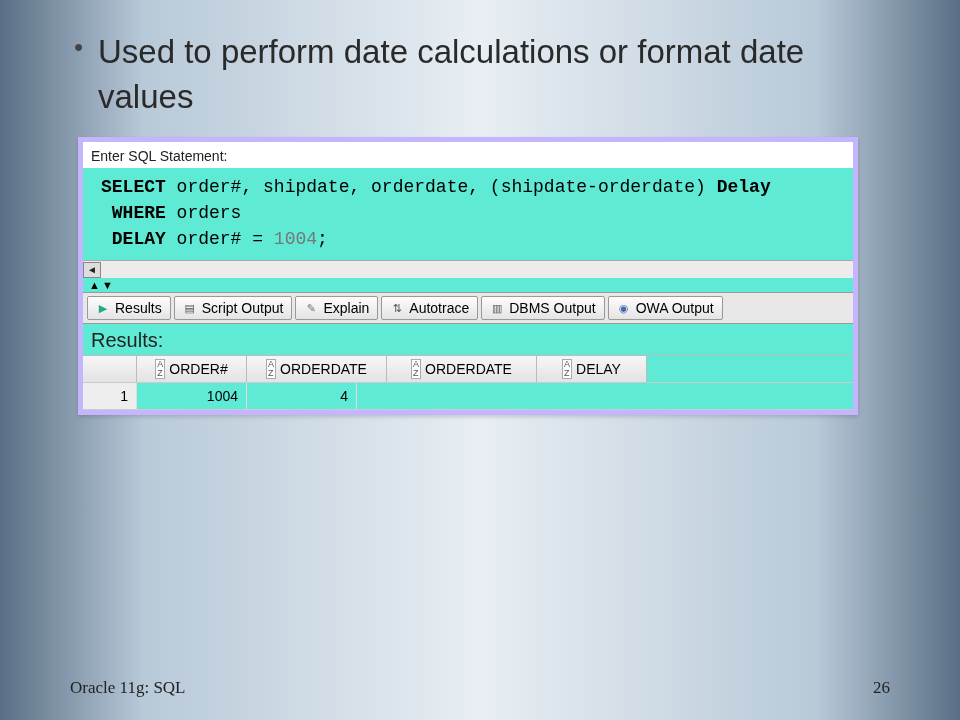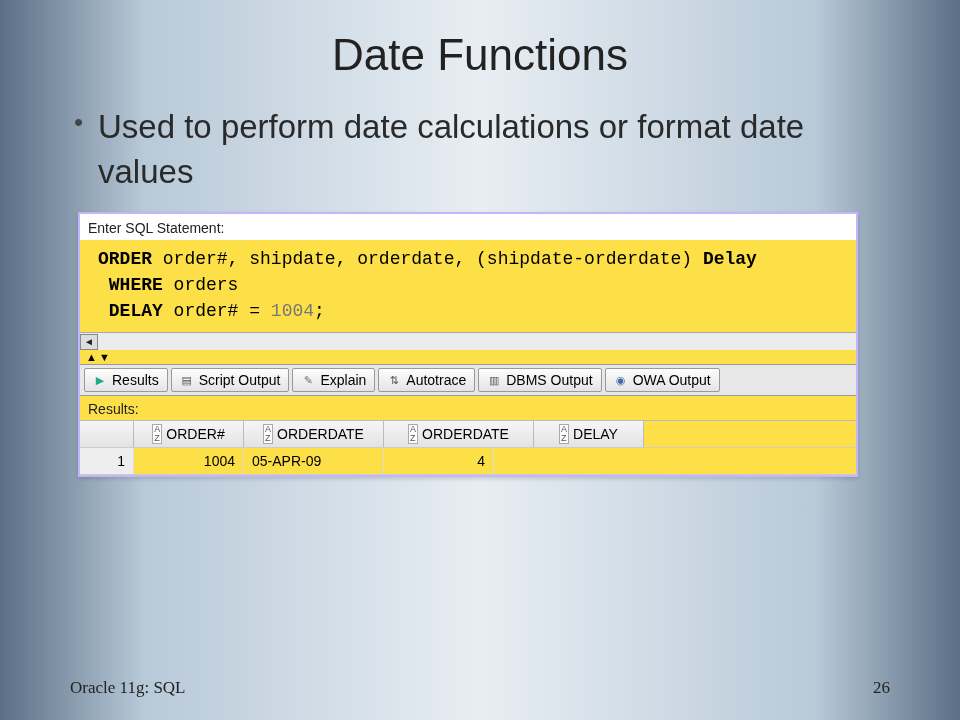--- a/index.html
+++ b/index.html
@@ -38,22 +38,22 @@
   }
   .bullets li::before {
     content: "•";
     position: absolute;
     left: 4px;
     top: 0;
     font-size: 26px;
     color: #444;
   }
   .sql-panel {
-    background: #fde047;
-    border: 2px solid #c4b5fd;
+    background: #5eead4;
+    border: 5px solid #c4b5fd;
     margin: 6px 0 0 8px;
     width: 780px;
     font-family: Arial, sans-serif;
     box-shadow: 0 2px 4px rgba(0,0,0,0.15);
   }
   .panel-label {
     font-size: 14px;
     color: #222;
     padding: 6px 8px 4px 8px;
     background: #fff;
@@ -114,21 +114,21 @@
     display:flex;align-items:center;justify-content:center;
     font-size: 11px;
   }
   .ico-play { color:#2a8; }
   .ico-doc { color:#555; }
   .ico-explain { color:#777; }
   .ico-trace { color:#555; }
   .ico-db { color:#555; }
   .ico-globe { color:#46a; }
   .results-label {
-    font-size: 14px;
+    font-size: 20px;
     color: #222;
     padding: 5px 16px 3px 8px;
   }
   .grid {
     border-top: 1px solid #bbb;
     font-size: 14px;
   }
   .grid-row {
     display: flex;
     border-bottom: 1px solid #ccc;
@@ -170,30 +170,29 @@
     font-size: 17px;
     color: #222;
     font-family: "Times New Roman", serif;
     gap: 17px;
   }
 </style>
 </head>
 <body>
 
 <div class="slide">
-  <h1 class="title">Date Functions</h1>
 
   <ul class="bullets">
     <li>Used to perform date calculations or format date values</li>
   </ul>
 
   <div class="sql-panel">
     <div class="panel-label">Enter SQL Statement:</div>
 
-    <div class="sql-code"><span class="kw">ORDER</span><span> order#, shipdate, orderdate, (shipdate-orderdate) </span><span class="kw">Delay</span>
+    <div class="sql-code"><span class="kw">SELECT</span><span> order#, shipdate, orderdate, (shipdate-orderdate) </span><span class="kw">Delay</span>
 <span class="kw"> WHERE</span><span> orders</span>
 <span class="kw"> DELAY</span><span> order# = </span><span class="lit">1004</span><span>;</span></div>
 
     <div class="scroll-row">
       <div class="scroll-left">◄</div>
     </div>
     <div class="arrow-strip">
       <span>▲</span>
         <span>▼</span>
     </div>
@@ -243,21 +242,20 @@
             <span>ORDERDATE</span>
           </div>
         <div class="cell c4">
             <span class="col-ico">A<br>Z</span>
             <span>DELAY</span>
           </div>
       </div>
       <div class="grid-row">
         <div class="cell c0">1</div>
         <div class="cell c1">1004</div>
-        <div class="cell c2">05-APR-09</div>
         <div class="cell c4">4</div>
       </div>
     </div>
   </div>
 
   <div class="footer">
     <span>Oracle 11g: SQL</span>
     <span>26</span>
   </div>
 </div>

